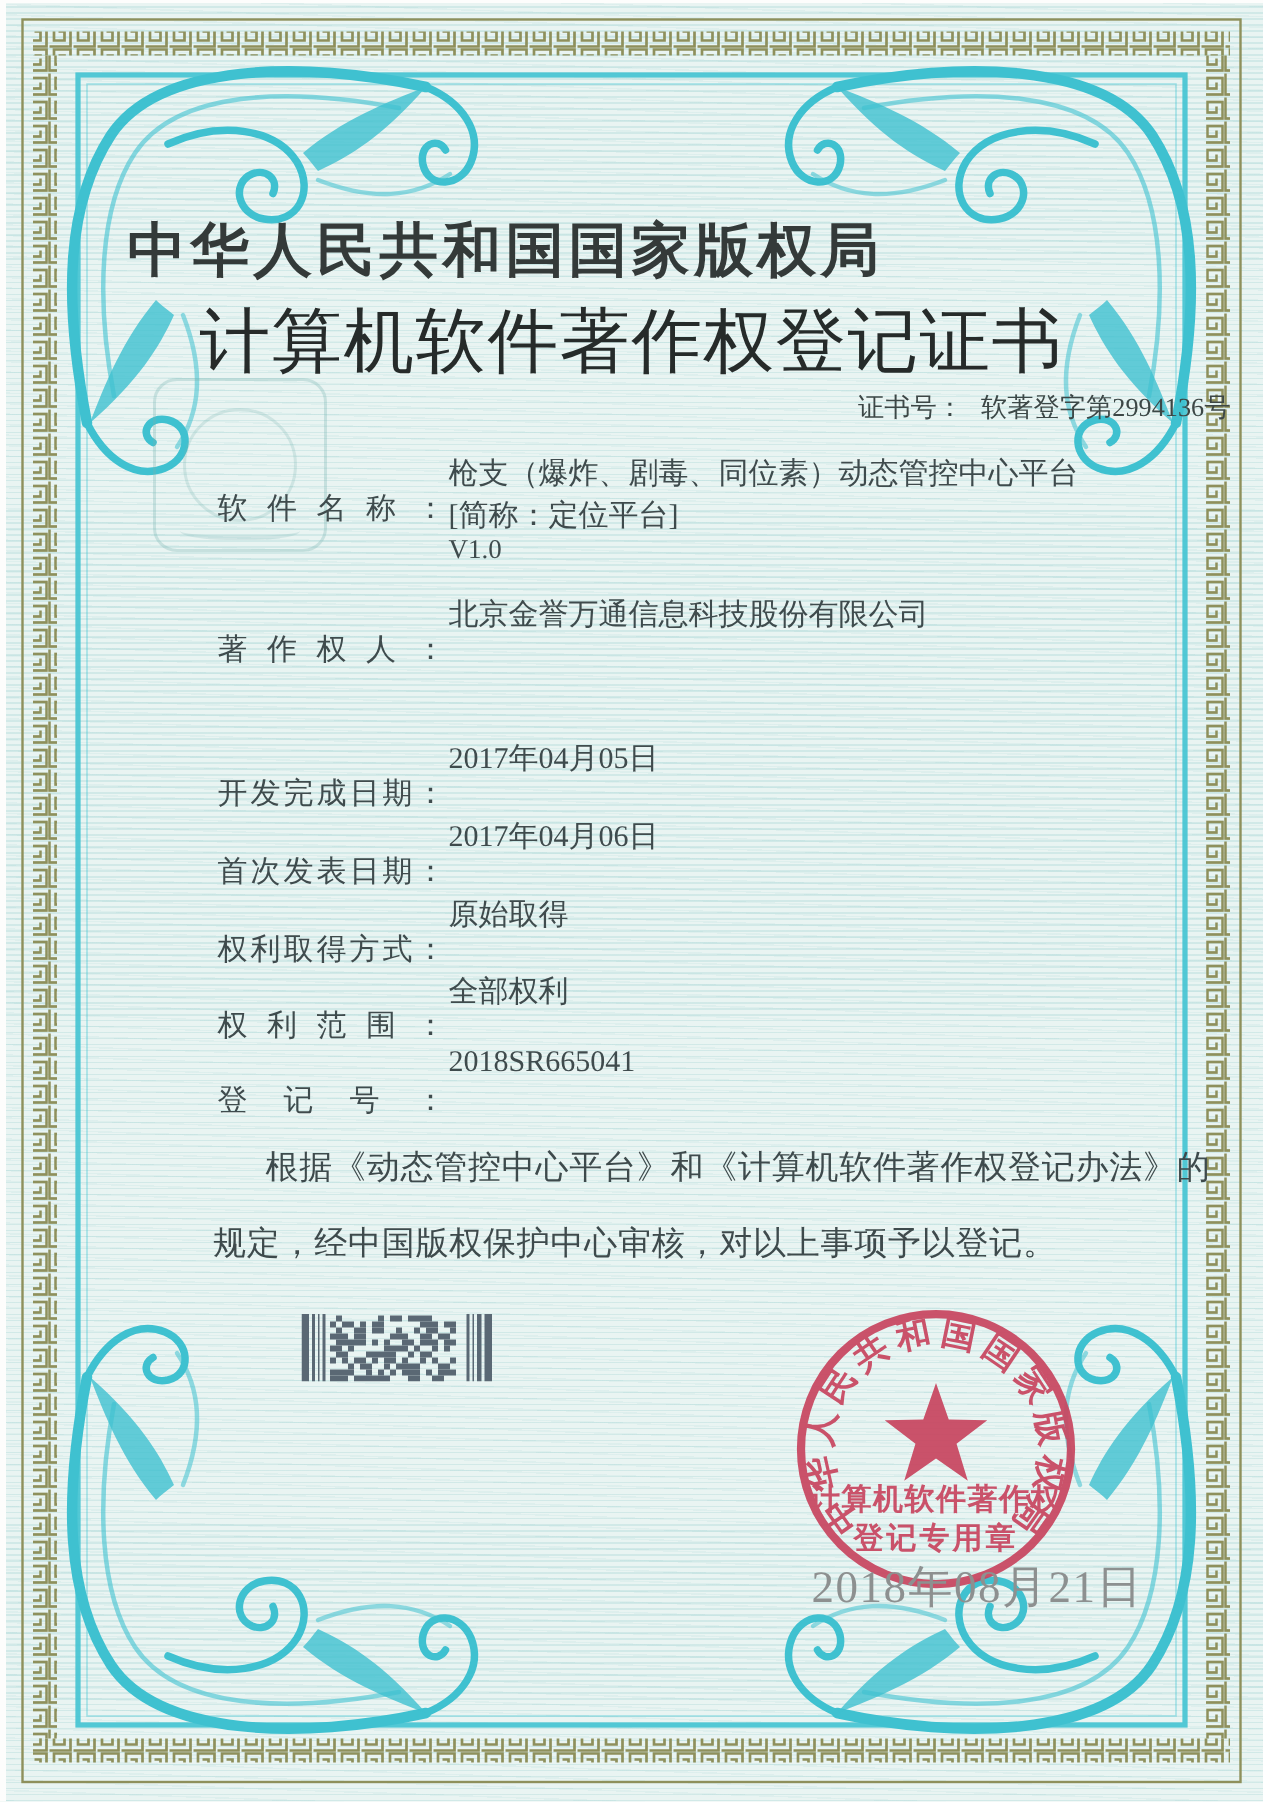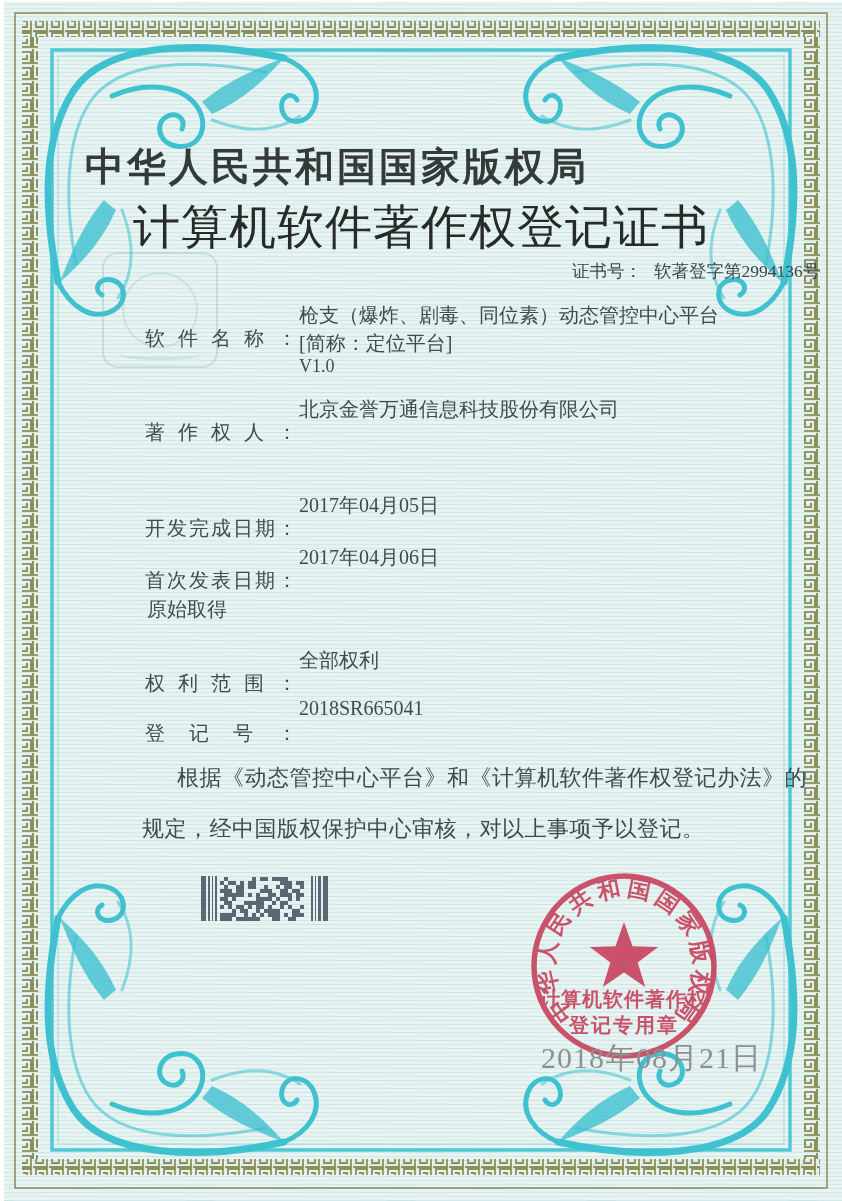--- a/index.html
+++ b/index.html
@@ -144,20 +144,21 @@
     <span class="lbl">开发完成日期：</span>
     <span class="val">2017年04月05日</span>
   </div>
 
   <div class="row" style="top:544px">
     <span class="lbl">首次发表日期：</span>
     <span class="val">2017年04月06日</span>
   </div>
 
   <div class="row" style="top:596px">
+    <span class="lbl">权利取得方式：</span>
     <span class="val">原始取得</span>
   </div>
 
   <div class="row" style="top:647px">
     <span class="lbl">权利范围：</span>
     <span class="val">全部权利</span>
   </div>
 
   <div class="row" style="top:697px">
     <span class="lbl">登记号：</span>

